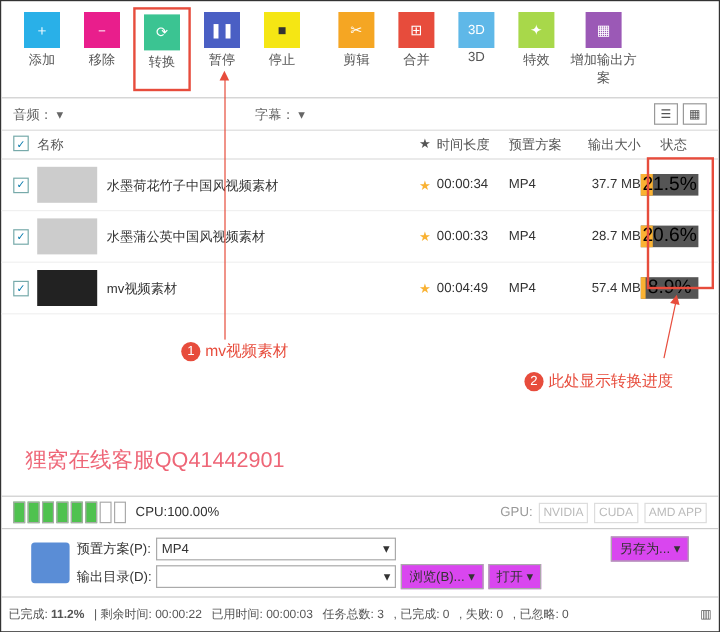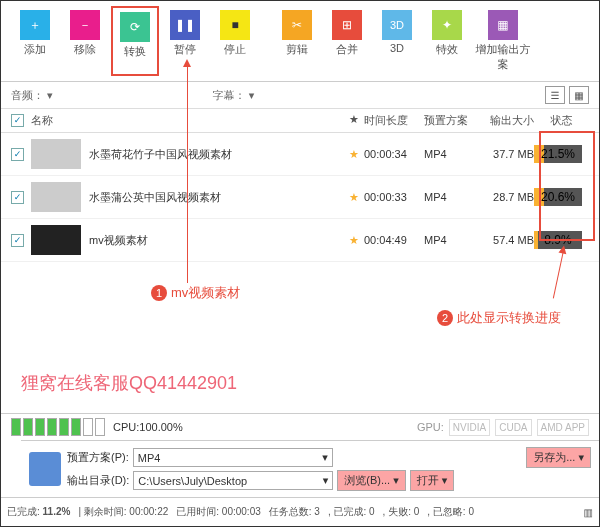--- a/index.html
+++ b/index.html
@@ -20,43 +20,43 @@
 .col-duration { width: 60px; }
 .col-preset { width: 50px; }
 .col-size { width: 60px; text-align: right; }
 .col-status { width: 55px; text-align: center; }
 .row { display: flex; padding: 6px 10px; align-items: center; font-size: 11px; border-bottom: 1px solid #f0f0f0; }
 .thumb { width: 50px; height: 30px; background: #222; margin-right: 8px; }
 .thumb.light { background: #ccc; }
 .star { color: #f9b233; }
 .progress-cell { width: 48px; height: 18px; background: #555; position: relative; }
 .progress-fill { background: #f9b233; height: 100%; }
-.progress-text { position: absolute; top: 0; left: 0; right: 0; bottom: 0; display:flex; align-items:center; justify-content:center; color:#000; font-size:12px; }
+.progress-text { position: absolute; top: 0; left: 0; right: 0; bottom: 0; display:flex; align-items:center; justify-content:center; color:#000; font-size:16px; }
 .status-box { border: 2px solid #e74c3c; position: absolute; right: 4px; top: 130px; width: 56px; height: 110px; pointer-events: none; }
 .checkbox { width: 13px; height: 13px; border: 1px solid #7aa; display: inline-flex; align-items: center; justify-content: center; color: #07a; font-size: 9px; }
 .arrow1 { position: absolute; left: 186px; top: 62px; width: 1px; height: 220px; background: #e74c3c; pointer-events: none; }
 .arrow1::before { content: ''; position: absolute; top: -8px; left: -4px; border: 4px solid transparent; border-bottom: 8px solid #e74c3c; }
 .arrow2 { position: absolute; right: 40px; top: 248px; width: 1px; height: 50px; background: #e74c3c; transform: rotate(12deg); pointer-events: none; }
 .arrow2::before { content: ''; position: absolute; top: -8px; left: -4px; border: 4px solid transparent; border-bottom: 8px solid #e74c3c; }
 .annotation { position: absolute; font-size: 13px; color: #e74c3c; display: flex; align-items: center; gap: 4px; }
 .annotation .num { background: #e74c3c; color: #fff; width: 16px; height: 16px; border-radius: 50%; display: inline-flex; align-items: center; justify-content: center; font-size: 11px; }
 .watermark { position: absolute; left: 20px; top: 370px; font-size: 18px; color: #e67; }
 .bottom { position: absolute; bottom: 0; left: 0; right: 0; }
 .cpu-row { display: flex; align-items: center; padding: 4px 10px; border-top: 1px solid #ccc; font-size: 11px; gap: 2px; }
 .cpu-bar { width: 10px; height: 18px; background: #4fc24f; border: 1px solid #aaa; }
 .cpu-bar.off { background: #fff; }
 .gpu-label { margin-left: auto; color: #999; }
 .gpu-tag { font-size: 10px; color: #bbb; border: 1px solid #ddd; padding: 2px 3px; margin-left: 3px; }
-.settings-row { display: flex; align-items: center; padding: 4px 8px; border-top: 1px solid #ccc; gap: 6px; font-size: 11px; margin-left: 20px; }
+.settings-row { display: flex; align-items: center; padding: 4px 25px; border-top: 1px solid #ccc; gap: 6px; font-size: 11px; }
 .file-icon { width: 32px; height: 34px; background: #5a8dd6; border-radius: 3px; }
 .setting-fields { flex: 1; }
 .field-row { display: flex; align-items: center; gap: 4px; margin: 2px 0; }
 .select { border: 1px solid #aaa; padding: 2px 4px; background: #fff; font-size: 11px; display: flex; align-items: center; }
 .select.w1 { width: 200px; }
-.btn-sm { border: 1px solid #aaa; padding: 2px 6px; background: #fca5a5; font-size: 11px; }
+.btn-sm { border: 1px solid #aaa; padding: 2px 6px; background: #d946ef; font-size: 11px; }
 .status-line { border-top: 1px solid #ccc; padding: 7px 6px; font-size: 10px; color: #555; display: flex; align-items: center; gap: 8px; }
 </style>
 </head>
 <body>
 
 <div class="toolbar">
   <div class="tb-item">
       <div class="tb-icon" style="background:#29b0e8">＋</div>
       <div class="tb-label">添加</div>
     </div>
@@ -205,21 +205,20 @@
         <div class="select w1">
             <span>MP4</span>
             <span style="margin-left:auto">▾</span>
           </div>
         <span style="flex:1"></span>
         <div class="btn-sm"><span>另存为...</span> ▾</div>
       </div>
       <div class="field-row">
         <span>输出目录(D):</span>
         <div class="select w1">
-            <span>C:\Users\July\Desktop</span>
             <span style="margin-left:auto">▾</span>
           </div>
         <div class="btn-sm"><span>浏览(B)...</span> ▾</div>
         <div class="btn-sm"><span>打开</span> ▾</div>
       </div>
     </div>
   </div>
   <div class="status-line">
     <span><span>已完成:</span> <b>11.2%</b></span>
     <span>| <span>剩余时间:</span> <span>00:00:22</span></span>

